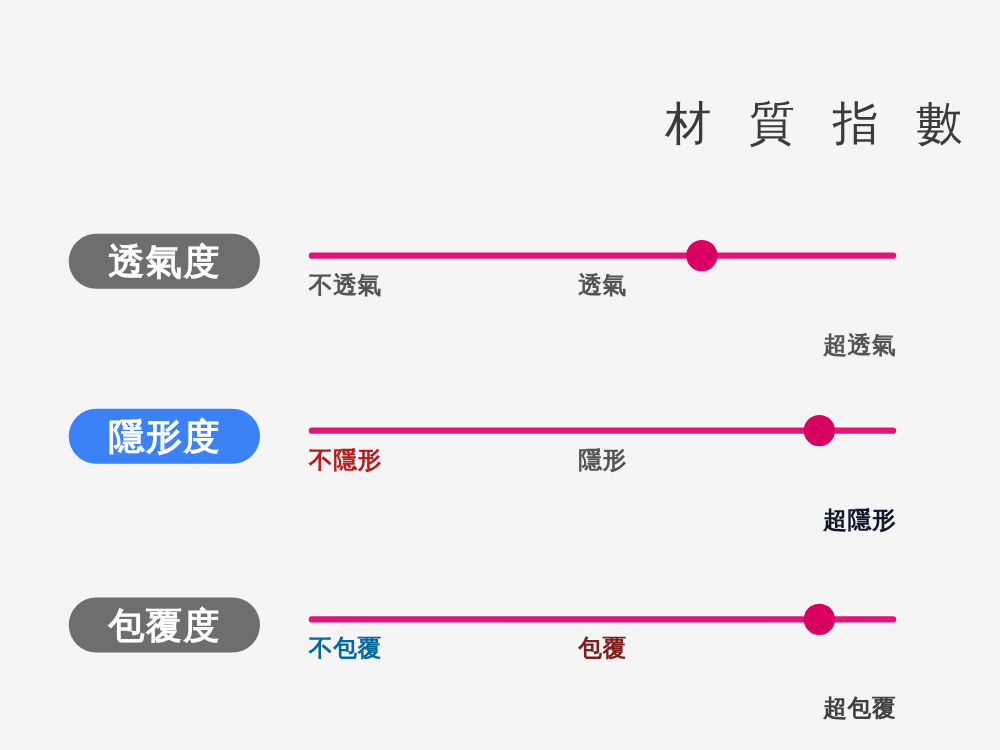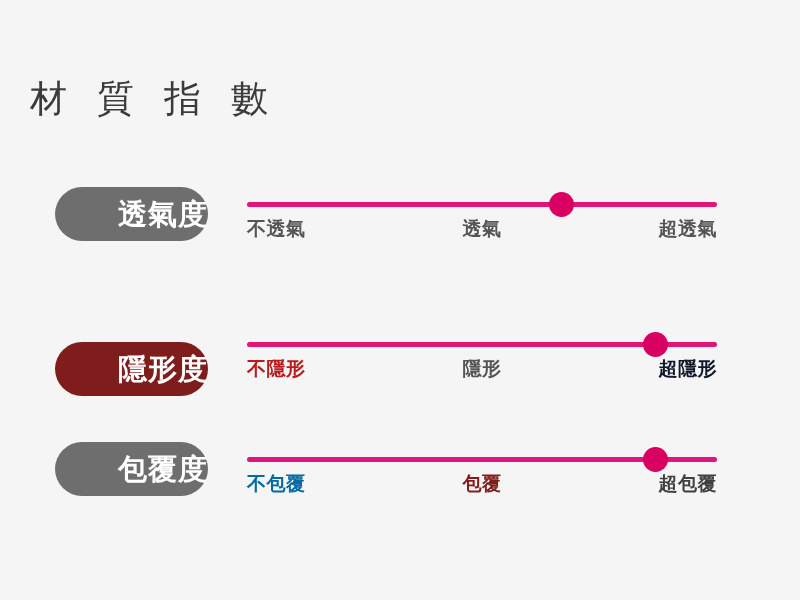--- a/index.html
+++ b/index.html
@@ -22,54 +22,54 @@
     width: 800px;
     height: 600px;
   }
 
   
   .page-title {
     position: absolute;
     top: 52px;
     left: 0;
     width: 800px;
-    text-align: left;
+    text-align: right;
     font-size: 37px;
     font-weight: 400;
     color: #3b3b3b;
     letter-spacing: 30px;
     
     text-indent: 30px;
     line-height: 1.2;
     white-space: nowrap;
   }
 
   
   .metric-row {
     position: absolute;
     left: 0;
     width: 800px;
     height: 90px;
   }
   .metric-row.row-0 { top: 171px; }
   .metric-row.row-1 { top: 311px; }
-  .metric-row.row-2 { top: 426px; }
+  .metric-row.row-2 { top: 462px; }
 
   
   .metric-pill {
     position: absolute;
     left: 55px;
     top: 16px;
     width: 153px;
-    height: 54px;
+    height: 44px;
     border-radius: 29px;
     background: #6e6e6e;
     display: flex;
     align-items: center;
-    justify-content: flex-end;
+    justify-content: center;
     box-sizing: border-box;
   }
   .metric-pill-label {
     color: #ffffff;
     font-size: 29px;
     font-weight: 700;
     letter-spacing: 1px;
     line-height: 1;
     white-space: nowrap;
   }
@@ -122,21 +122,21 @@
   .scale-label {
     font-size: 19px;
     font-weight: 700;
     color: #555555;
     line-height: 1.25;
     white-space: nowrap;
     letter-spacing: 0.5px;
   }
   .scale-label.pos-start { text-align: left; }
   .scale-label.pos-mid   { text-align: center; }
-  .scale-label.pos-end   { text-align: right; }
+  .scale-label.pos-end   { text-align: right; margin-top: 48px; }
 </style>
 </head>
 <body style="background: rgb(245, 245, 245);">
 
 <div class="page">
 
   <h1 class="page-title" style="color: rgb(59, 59, 59);">材質指數</h1>
 
   <div class="metric-row row-0">
     <div class="metric-pill" style="background: rgb(110, 110, 110);">
@@ -149,21 +149,21 @@
       </div>
       <div class="scale-labels">
         <span class="scale-label pos-start" style="color: rgb(85, 85, 85);">不透氣</span>
         <span class="scale-label pos-mid" style="color: rgb(85, 85, 85);">透氣</span>
         <span class="scale-label pos-end" style="color: rgb(85, 85, 85);">超透氣</span>
       </div>
     </div>
   </div>
 
   <div class="metric-row row-1">
-    <div class="metric-pill" style="background: #7f1d1d; margin-top: 15px;">
+    <div class="metric-pill" style="background: #3b82f6;">
       <span class="metric-pill-label">隱形度</span>
     </div>
     <div class="slider-area">
       <div class="slider-track-wrap">
         <div class="slider-track" style="background: rgb(224, 21, 122);"></div>
         <div class="slider-handle" style="left: 87%; background: rgb(216, 0, 96);"></div>
       </div>
       <div class="scale-labels">
         <span class="scale-label pos-start" style="color: #b91c1c;">不隱形</span>
         <span class="scale-label pos-mid" style="color: rgb(85, 85, 85);">隱形</span>

